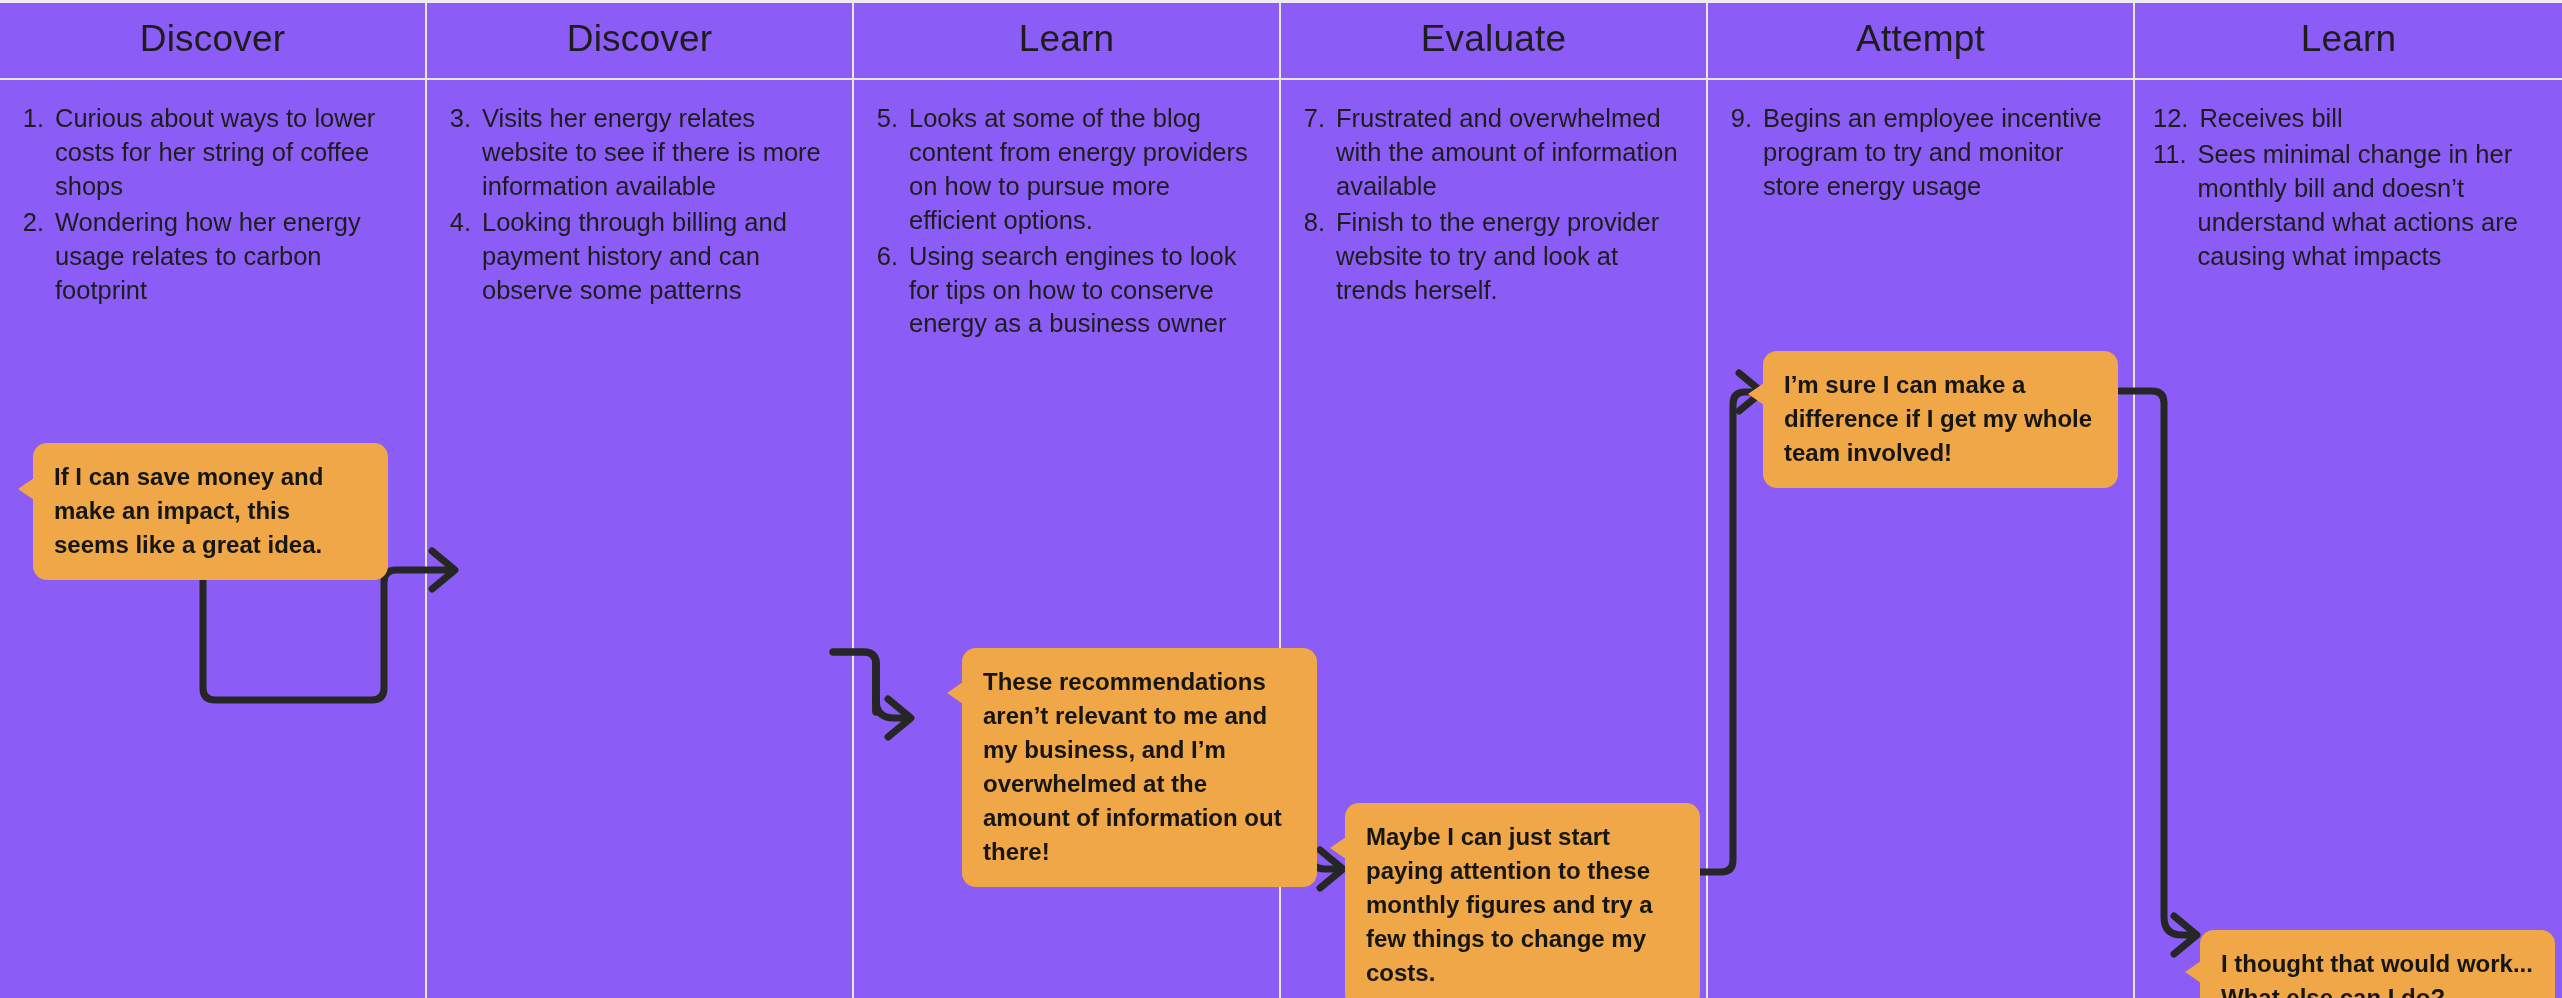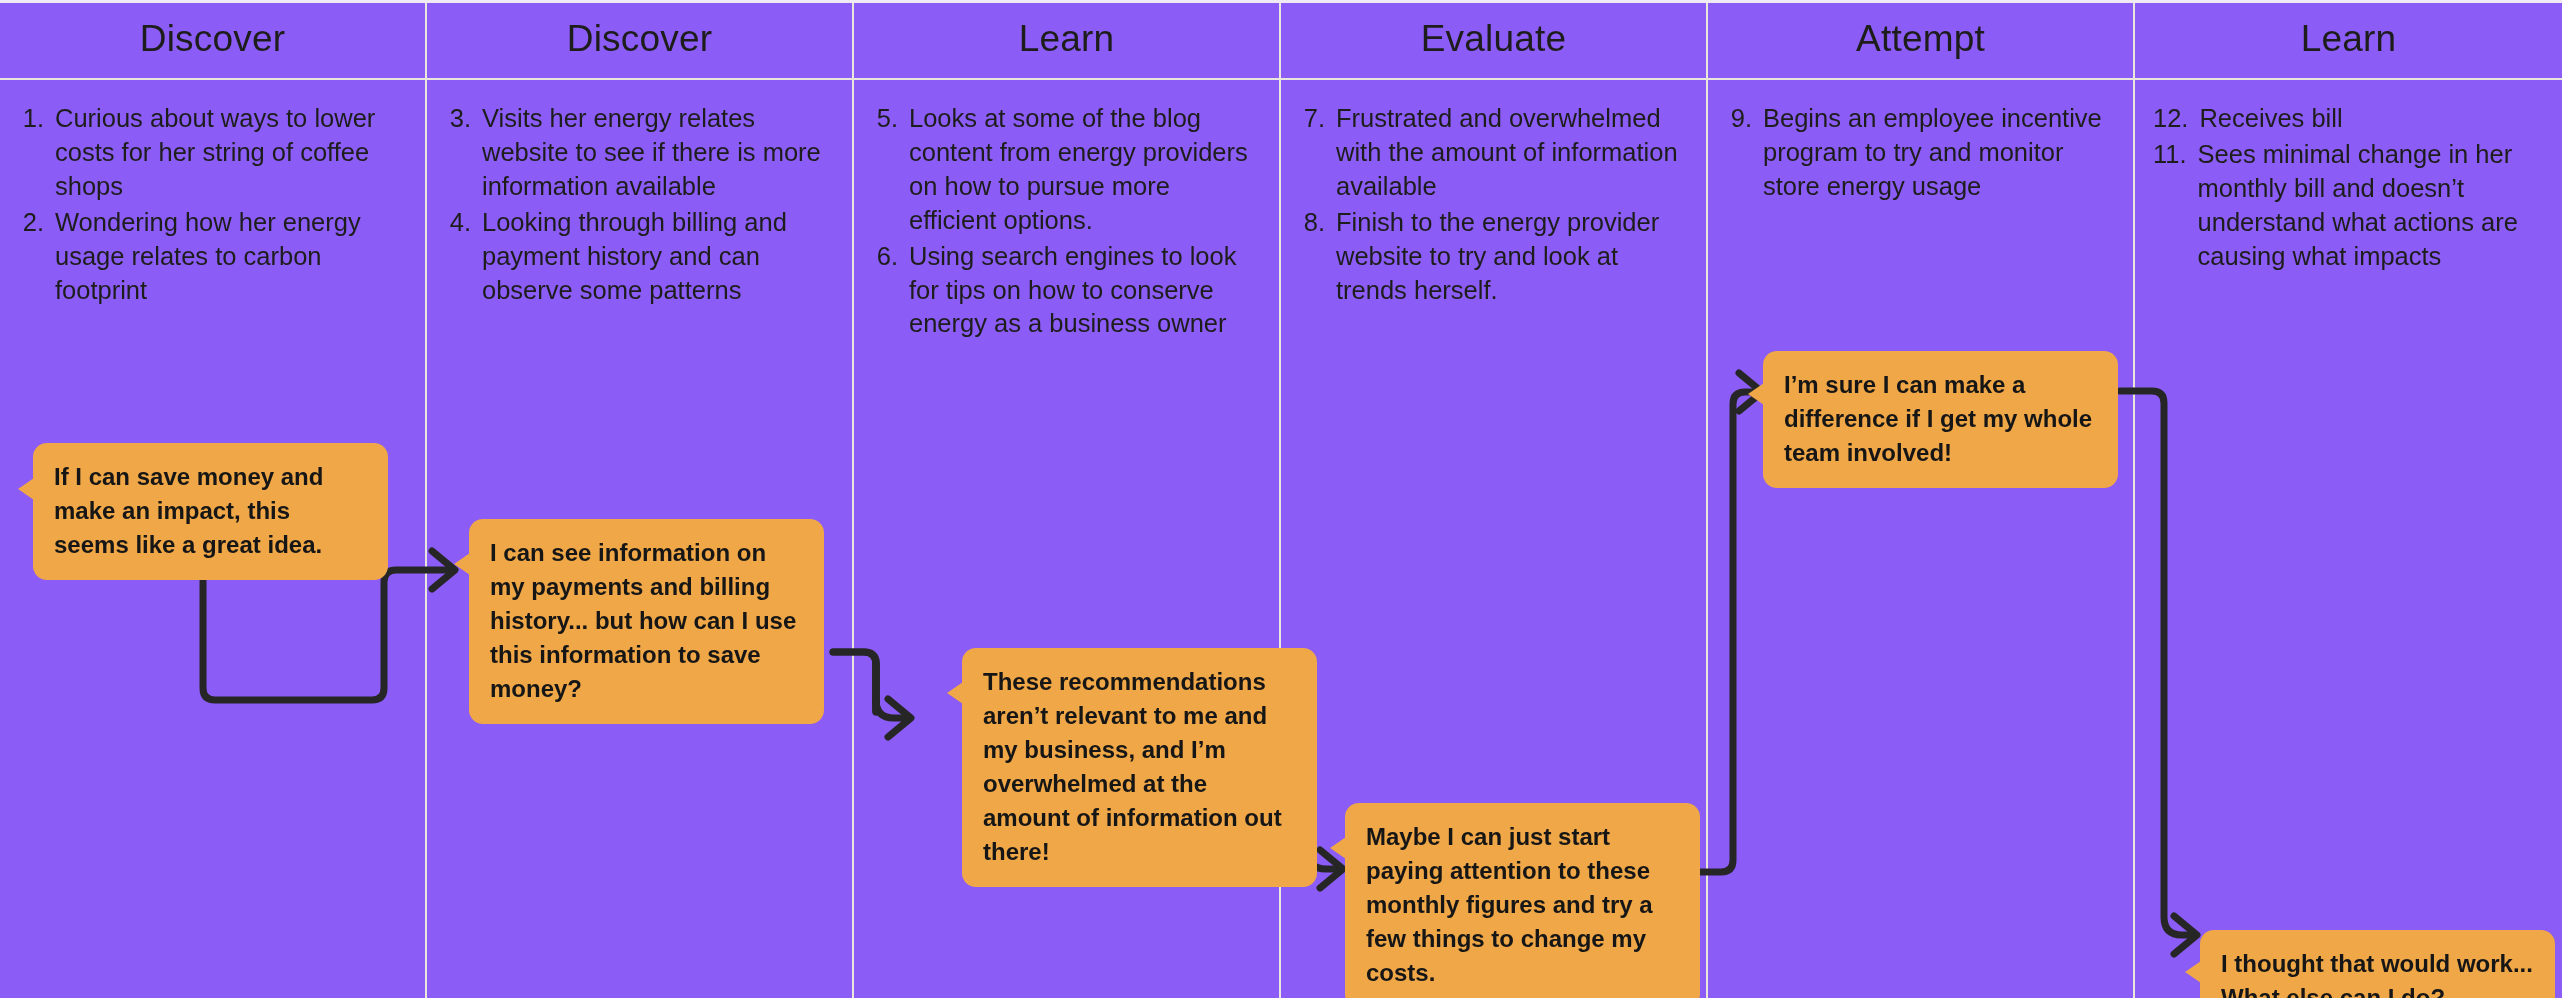--- a/index.html
+++ b/index.html
@@ -275,23 +275,20 @@
     <polyline class="head" points="1739,373 1762,392 1739,411" data-name="arrowhead-evaluate-to-attempt"></polyline>
 
     <path d="M 2120 391 L 2152 391 Q 2164 391 2164 403 L 2164 917 Q 2164 935 2182 935 L 2192 935" data-name="connector-attempt-to-finish"></path>
     <polyline class="head" points="2174,916 2197,935 2174,954" data-name="arrowhead-attempt-to-finish"></polyline>
   </svg>
 
   <div class="callout" data-name="callout-discover" style="left:33px; top:443px; width:355px; --tail-top:45px;">
     <span data-name="callout-text">If I can save money and make an impact, this seems like a great idea.</span>
   </div>
 
-  <div class="callout" data-name="callout-research" style="left:469px; top:519px; width:355px; --tail-top:45px;">
-    <span data-name="callout-text">I can see information on my payments and billing history... but how can I use this information to save money?</span>
-  </div>
 
   <div class="callout" data-name="callout-learn" style="left:962px; top:648px; width:355px; --tail-top:45px;">
     <span data-name="callout-text">These recommendations aren’t relevant to me and my business, and I’m overwhelmed at the amount of information out there!</span>
   </div>
 
   <div class="callout" data-name="callout-evaluate" style="left:1345px; top:803px; width:355px; --tail-top:45px;">
     <span data-name="callout-text">Maybe I can just start paying attention to these monthly figures and try a few things to change my costs.</span>
   </div>
 
   <div class="callout" data-name="callout-attempt" style="left:1763px; top:351px; width:355px; --tail-top:45px;">

